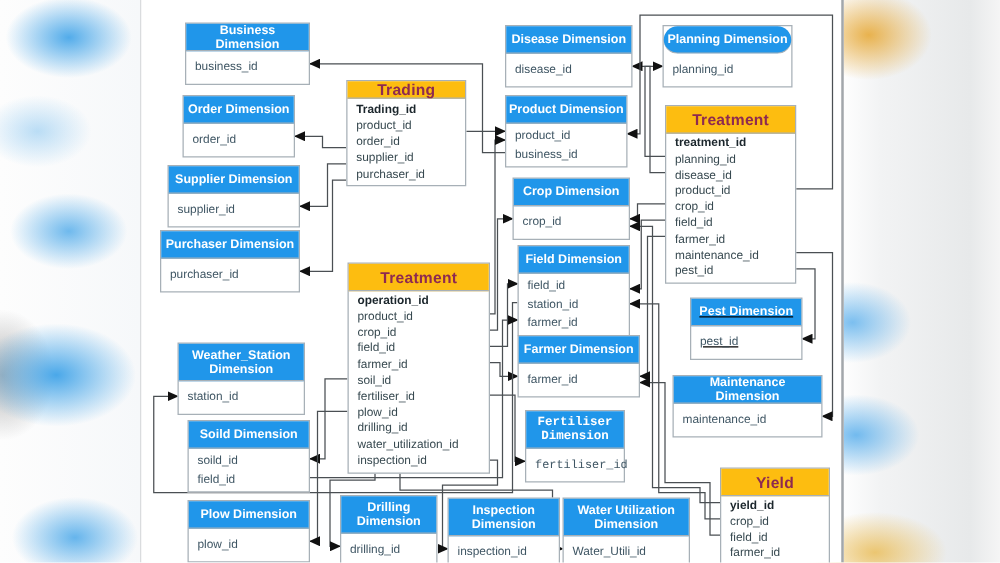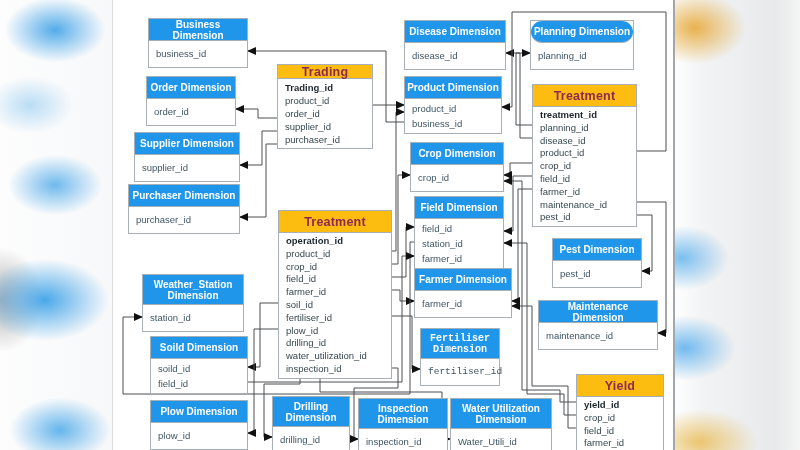--- a/index.html
+++ b/index.html
@@ -217,21 +217,21 @@
           <div class="row" style="height: 12.8px; line-height: 12.8px;">planning_id</div>
           <div class="row" style="height: 12.8px; line-height: 12.8px;">disease_id</div>
           <div class="row" style="height: 12.8px; line-height: 12.8px;">product_id</div>
           <div class="row" style="height: 12.8px; line-height: 12.8px;">crop_id</div>
           <div class="row" style="height: 12.8px; line-height: 12.8px;">field_id</div>
           <div class="row" style="height: 12.8px; line-height: 12.8px;">farmer_id</div>
           <div class="row" style="height: 12.8px; line-height: 12.8px;">maintenance_id</div>
           <div class="row" style="height: 12.8px; line-height: 12.8px;">pest_id</div>
         </div>
       </div>
-      <div class="tbl dim" style="left: 439px; top: 238px; width: 90px;">
+      <div class="tbl dim" style="left: 439px; top: 238px; width: 90px; text-decoration: underline;">
         <div class="hd" style="height: 22px;">Pest Dimension</div>
         <div class="bd">
           <div class="row" style="height: 22px; line-height: 22px;">pest_id</div>
         </div>
       </div>
       <div class="tbl dim" style="left: 425px; top: 300px; width: 120px;">
         <div class="hd" style="height: 22px;">Maintenance Dimension</div>
         <div class="bd">
           <div class="row" style="height: 22px; line-height: 22px;">maintenance_id</div>
         </div>

